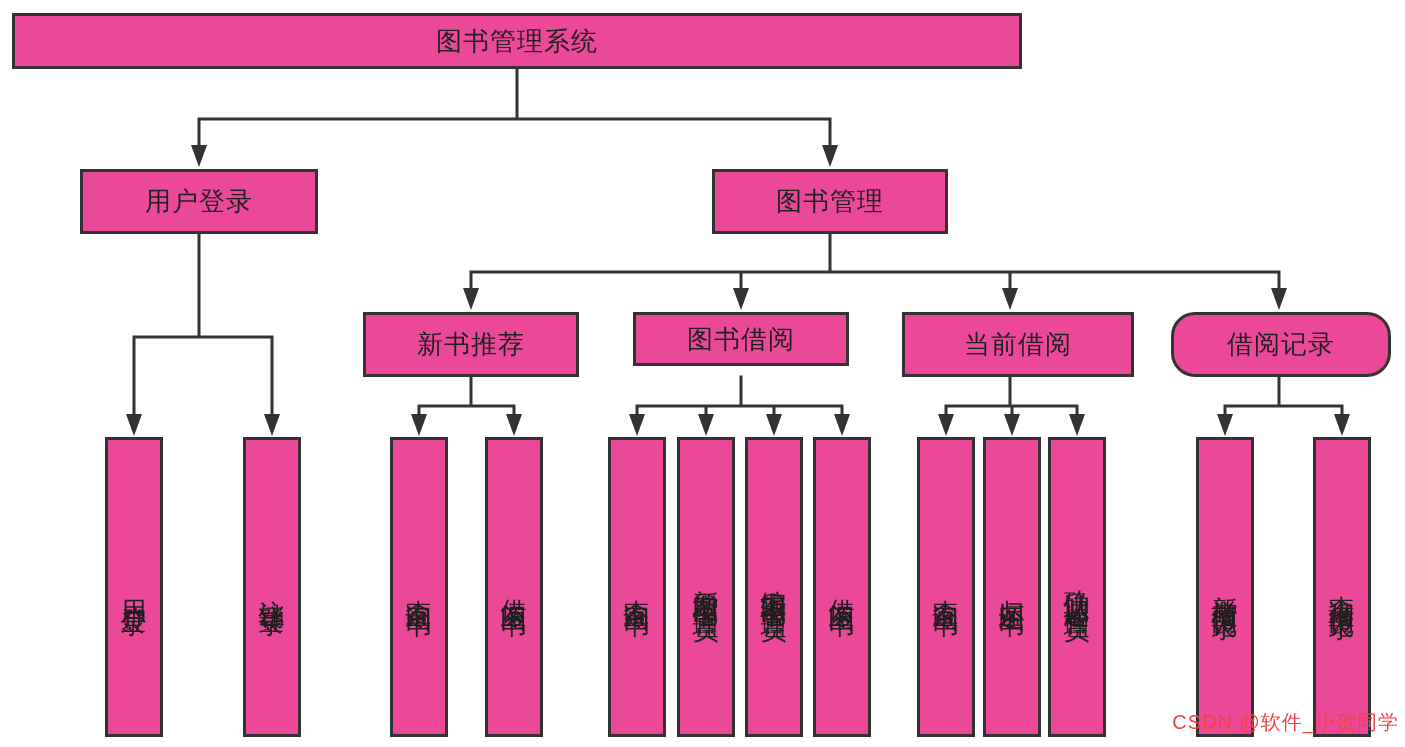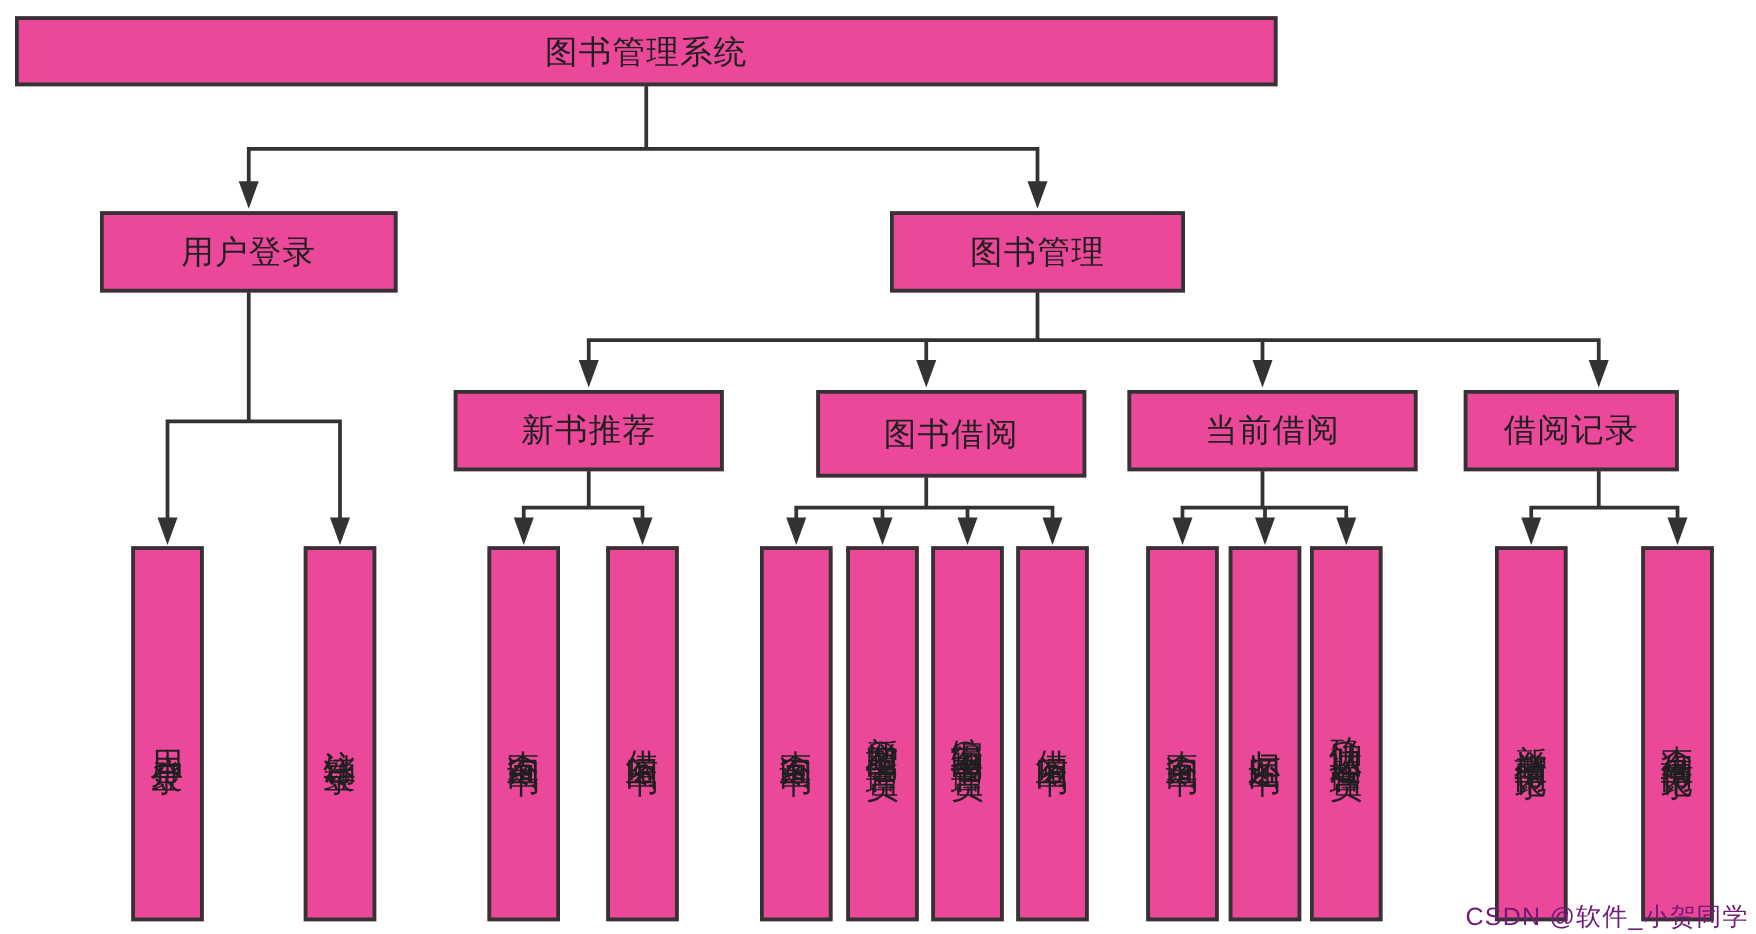--- a/index.html
+++ b/index.html
@@ -15,22 +15,22 @@
     background:#ec4899; border:3px solid #333333;
     display:flex; align-items:center; justify-content:center;
     text-align:center;
   }
   .h-node span { font-size:26px; letter-spacing:1px; white-space:nowrap; }
   .v-node span {
     writing-mode:vertical-rl; text-orientation:mixed;
     font-size:26px; letter-spacing:4px; line-height:1; white-space:nowrap;
   }
   .watermark {
-    position:absolute; right:6px; bottom:0; z-index:3;
-    font-size:20px; color:#701a75; letter-spacing:1px; white-space:nowrap;
+    position:absolute; right:6px; bottom:11px; z-index:3;
+    font-size:20px; color:#ef4444; letter-spacing:1px; white-space:nowrap;
   }
 </style>
 </head>
 <body>
 
 <div class="stage">
 
   <svg class="connectors" viewBox="0 0 1405 747">
     <g>
       <path d="M517 69 V119 M199 119 H830 M199 119 V146 M830 119 V146"></path>
@@ -81,27 +81,27 @@
   <div class="node h-node" style="left:80px; top:169px; width:238px; height:65px;">
     <span>用户登录</span>
   </div>
   <div class="node h-node" style="left:363px; top:312px; width:216px; height:65px;">
     <span>新书推荐</span>
   </div>
 
   <div class="node h-node" style="left:712px; top:169px; width:236px; height:65px;">
     <span>图书管理</span>
   </div>
-  <div class="node h-node" style="left:633px; top:312px; width:216px; height:70px;margin-left:20px;">
+  <div class="node h-node" style="left:633px; top:312px; width:216px; height:54px;">
     <span>图书借阅</span>
   </div>
   <div class="node h-node" style="left:902px; top:312px; width:232px; height:65px;">
     <span>当前借阅</span>
   </div>
-  <div class="node h-node" style="left:1171px; top:312px; width:172px; height:65px;">
+  <div class="node h-node" style="left:1171px; top:312px; width:220px; height:65px;border-radius:24px;">
     <span>借阅记录</span>
   </div>
 
   <div class="node v-node" style="left:105px; top:437px; width:58px; height:300px;">
     <span>用户登录</span>
   </div>
   <div class="node v-node" style="left:243px; top:437px; width:58px; height:300px;">
     <span>注销登录</span>
   </div>
 

